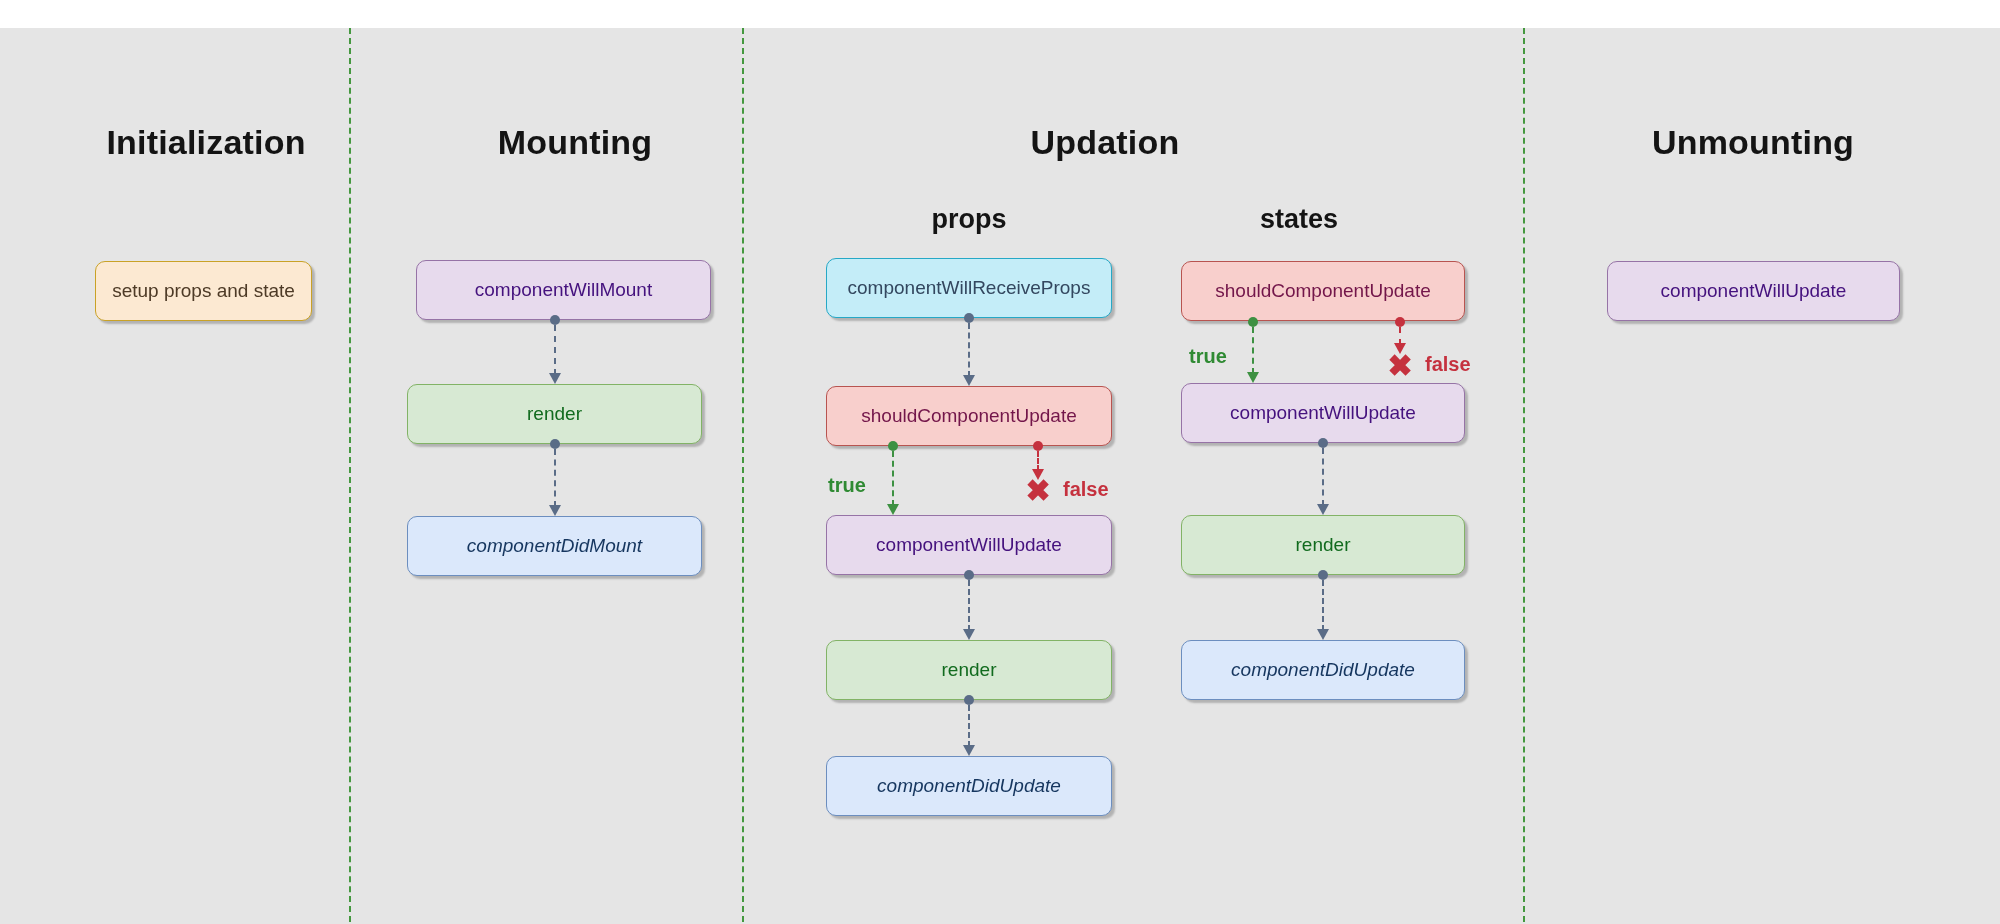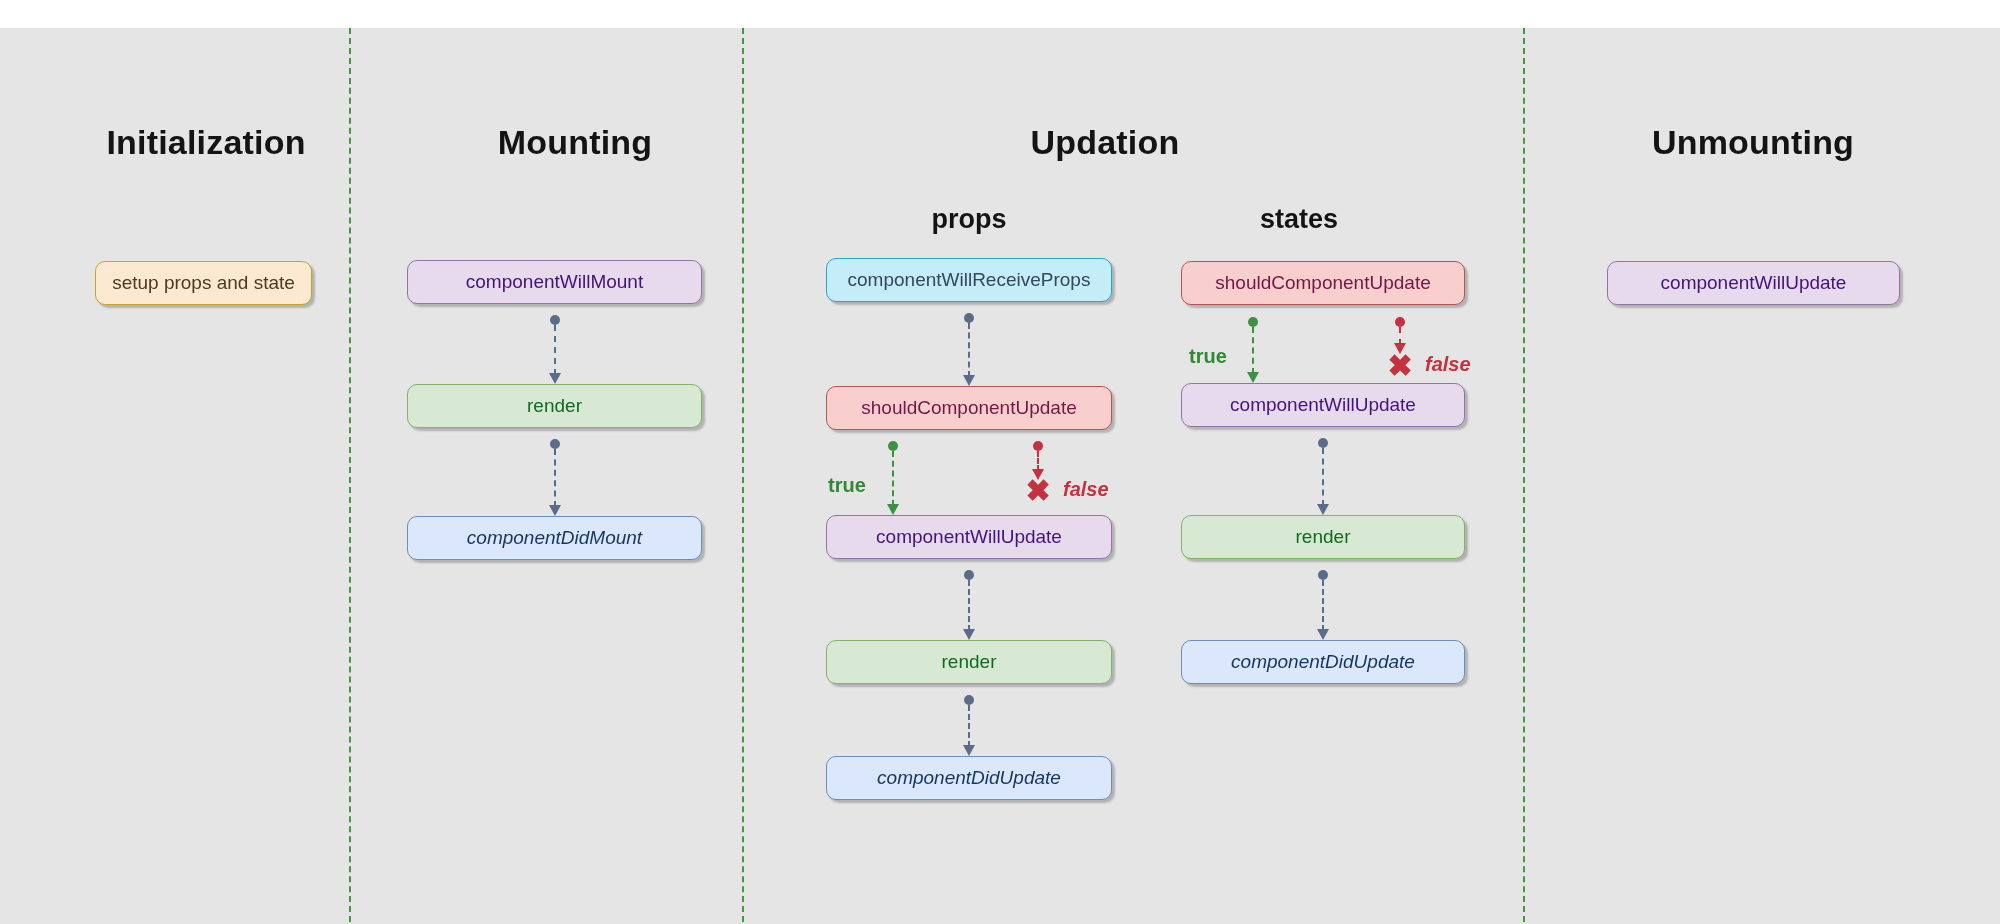--- a/index.html
+++ b/index.html
@@ -14,21 +14,21 @@
   .section-title{
     position:absolute;transform:translate(-50%,-50%);
     font-size:34px;font-weight:bold;color:#141414;white-space:nowrap;letter-spacing:.2px;
   }
   .col-header{
     position:absolute;transform:translate(-50%,-50%);
     font-size:27px;font-weight:bold;color:#141414;white-space:nowrap;
   }
   
   .node{
-    position:absolute;height:44px;border-radius:10px;border:1.5px solid;
+    position:absolute;height:60px;border-radius:10px;border:1.5px solid;
     display:flex;align-items:center;justify-content:center;
     font-size:19px;font-weight:500;white-space:nowrap;
     box-shadow:3px 3px 2px rgba(0,0,0,0.22);
     box-sizing:border-box;
   }
   .node.orange{background:#FCE9D2;border-color:#C9A227;color:#4D3A26;}
   .node.purple{background:#E7DAED;border-color:#9673A6;color:#45127E;}
   .node.cyan  {background:#C4EDF8;border-color:#26A8C6;color:#33475F;}
   .node.red   {background:#F8CFCC;border-color:#B85450;color:#73164A;}
   .node.green {background:#D7E9D3;border-color:#82B366;color:#116B1E;}
@@ -43,21 +43,21 @@
   .conn.gray .dash{border-left-color:#5A6C87;}
   .conn.gray .head{border-top-color:#5A6C87;}
   .conn.greenline .dot{background:#3D9142;}
   .conn.greenline .dash{border-left-color:#3D9142;}
   .conn.greenline .head{border-top-color:#3D9142;}
   .conn.redline .dot{background:#C5313E;}
   .conn.redline .dash{border-left-color:#C5313E;}
   .conn.redline .head{border-top-color:#C5313E;}
   .branch-label{position:absolute;transform:translate(0,-50%);font-size:20px;font-weight:bold;white-space:nowrap;}
   .branch-label.true{color:#2F8A33;text-align:center;}
-  .branch-label.false{color:#C5313E;font-style:italic;}
+  .branch-label.false{color:#C5313E;}
   .cross{position:absolute;transform:translate(-50%,-50%);font-size:30px;font-weight:bold;color:#C5313E;line-height:1;}
 </style>
 </head>
 <body>
 
 <div class="canvas">
 
   <div class="separator" style="left:349px"></div>
   <div class="separator" style="left:742px"></div>
   <div class="separator" style="left:1523px"></div>
@@ -65,21 +65,21 @@
   <div class="section-title" style="left:206px;top:114px">Initialization</div>
   <div class="section-title" style="left:575px;top:114px">Mounting</div>
   <div class="section-title" style="left:1105px;top:114px">Updation</div>
   <div class="section-title" style="left:1753px;top:114px">Unmounting</div>
 
   <div class="col-header" style="left:969px;top:191px">props</div>
   <div class="col-header" style="left:1299px;top:191px">states</div>
 
   <div class="node orange" style="left:95px;top:233px;width:217px">setup props and state</div>
 
-  <div class="node purple" style="left:407px;top:232px;width:295px">componentWillMount</div>
+  <div class="node purple" style="left:416px;top:232px;width:295px">componentWillMount</div>
   <div class="node green" style="left:407px;top:356px;width:295px">render</div>
   <div class="node blue" style="left:407px;top:488px;width:295px">componentDidMount</div>
 
   <div class="node cyan" style="left:826px;top:230px;width:286px">componentWillReceiveProps</div>
   <div class="node red" style="left:826px;top:358px;width:286px">shouldComponentUpdate</div>
   <div class="node purple" style="left:826px;top:487px;width:286px">componentWillUpdate</div>
   <div class="node green" style="left:826px;top:612px;width:286px">render</div>
   <div class="node blue" style="left:826px;top:728px;width:286px">componentDidUpdate</div>
 
   <div class="node red" style="left:1181px;top:233px;width:284px">shouldComponentUpdate</div>

